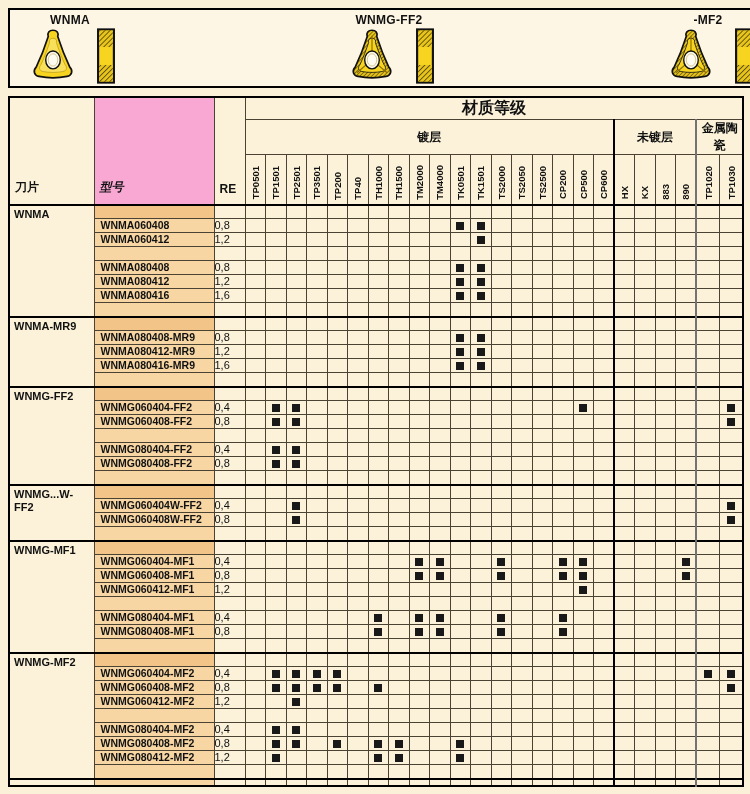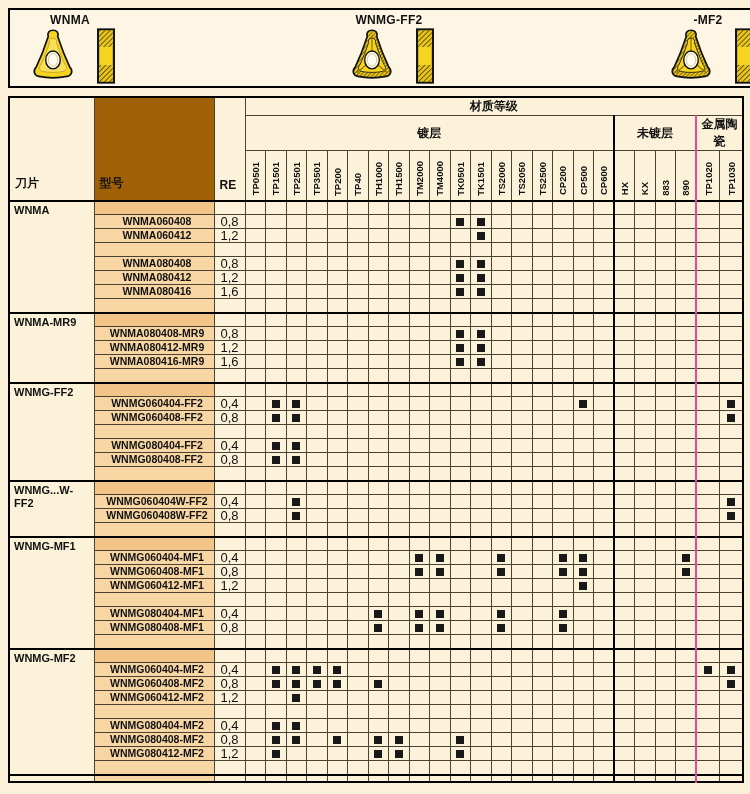--- a/index.html
+++ b/index.html
@@ -12,36 +12,36 @@
   .b-label{font-size:12px;font-weight:bold;letter-spacing:.3px;margin-bottom:1px;}
   .b-shapes{display:flex;align-items:center;gap:14px;}
   
   table.grade{position:absolute;left:8px;top:96px;width:734px;border-collapse:collapse;
     table-layout:fixed;background:#fbf2d9;}
   table.grade{border:2px solid #000;}
   th,td{border:1px solid #4a4333;padding:0;font-size:11px;box-sizing:border-box;overflow:hidden;}
   thead th{background:#fbf2d9;font-weight:bold;}
   thead{border-bottom:2px solid #000;}
   tbody{border-top:2px solid #000;}
-  th.h1{height:17px;font-size:12px;}
+  th.h1{height:17px;font-size:16px;}
   th.h2{height:20px;font-size:12px;}
   th.vcell{height:50px;vertical-align:bottom;padding-bottom:2px;}
   th.vcell span{writing-mode:vertical-rl;transform:rotate(180deg);
     font-size:9.5px;font-weight:bold;white-space:nowrap;display:inline-block;}
   th.corner{vertical-align:bottom;text-align:left;padding:8px 5px;font-size:12px;}
-  th.xh{background:#a16207;}
+  th.xh{background:#f9a8d4;font-style:italic;}
   td{height:14px;line-height:13px;}
   td.secname{vertical-align:top;text-align:left;font-weight:bold;padding:2px 4px;font-size:11px;
     background:#fbf2d9;}
-  td.model{background:#f7d6a4;text-align:center;font-weight:bold;padding-left:6px;font-size:10.5px;}
+  td.model{background:#f7d6a4;text-align:left;font-weight:bold;padding-left:6px;font-size:10.5px;}
   td.model.head{background:#f3c488;}
-  td.re{text-align:left;padding-left:6px;font-size:13px;}
+  td.re{text-align:left;padding-left:0;font-size:11px;}
   td.g{text-align:center;vertical-align:middle;}
   td.grp-uncoated,th.grp-uncoated{border-left:2px solid #000;}
-  td.grp-cermet,th.grp-cermet{border-left:2px solid #ec4899;}
+  td.grp-cermet,th.grp-cermet{border-left:2px solid #737373;}
   .sq{display:inline-block;width:8px;height:8px;background:#191919;vertical-align:middle;}
   tbody.stub td{height:7px;}
   
   .watermark{position:absolute;left:315px;top:376px;font-size:15px;font-weight:bold;
     font-style:italic;color:rgba(255,255,255,.82);letter-spacing:1px;
     text-shadow:1px 1px 1px rgba(120,110,80,.55);pointer-events:none;}
   .defs-holder{position:absolute;width:0;height:0;overflow:hidden;}
 </style>
 </head>
 <body>

